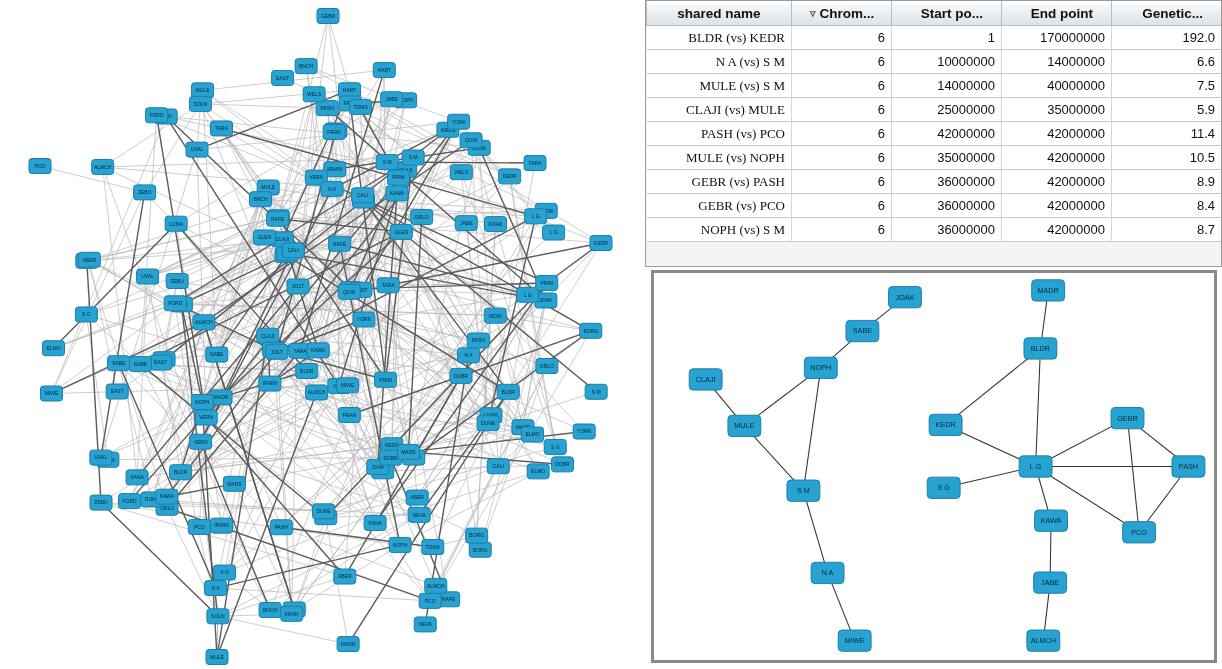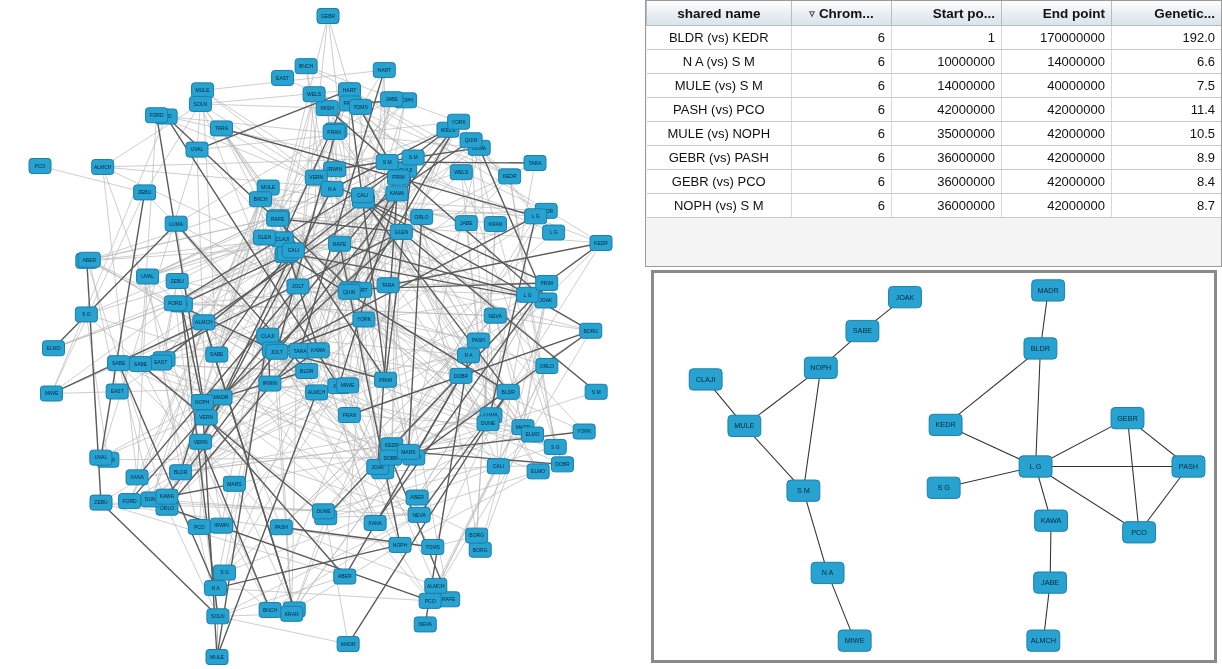--- a/index.html
+++ b/index.html
@@ -46,37 +46,37 @@
     color: #111;
     table-layout: fixed;
   }
   table.grid th {
     background: linear-gradient(to bottom, #ffffff 0%, #e9eef2 50%, #dbe3ea 100%);
     border: 1px solid #b4bcc4;
     border-top: none;
     height: 22px;
     font-weight: bold;
     font-size: 13.5px;
-    padding: 1px 6px;
+    padding: 1px 18px;
     text-align: center;
     white-space: nowrap;
     overflow: hidden;
   }
   table.grid th.right-lbl { text-align: right; margin-top: 7px; }
   table.grid td {
     border-bottom: 1px solid #c8c8c8;
     border-right: 1px solid #d6d6d6;
     background: #ffffff;
     height: 21px;
     padding: 1px 6px;
     white-space: nowrap;
     overflow: hidden;
   }
   table.grid td.num { text-align: right; }
-  table.grid td.name { text-align: center; }
+  table.grid td.name { text-align: right; font-family: Liberation Serif, serif; }
   .filter-ico {
     display: inline-block;
     margin-right: 4px;
     color: #555;
     font-size: 11px;
     vertical-align: middle;
   }
 
   
   #sub-network {
@@ -1329,20 +1329,27 @@
             <td class="num">6.6</td>
           </tr>
           <tr>
             <td class="name">MULE (vs) S M</td>
             <td class="num">6</td>
             <td class="num">14000000</td>
             <td class="num">40000000</td>
             <td class="num">7.5</td>
           </tr>
           <tr>
+            <td class="name">CLAJI (vs) MULE</td>
+            <td class="num">6</td>
+            <td class="num">25000000</td>
+            <td class="num">35000000</td>
+            <td class="num">5.9</td>
+          </tr>
+          <tr>
             <td class="name">PASH (vs) PCO</td>
             <td class="num">6</td>
             <td class="num">42000000</td>
             <td class="num">42000000</td>
             <td class="num">11.4</td>
           </tr>
           <tr>
             <td class="name">MULE (vs) NOPH</td>
             <td class="num">6</td>
             <td class="num">35000000</td>

